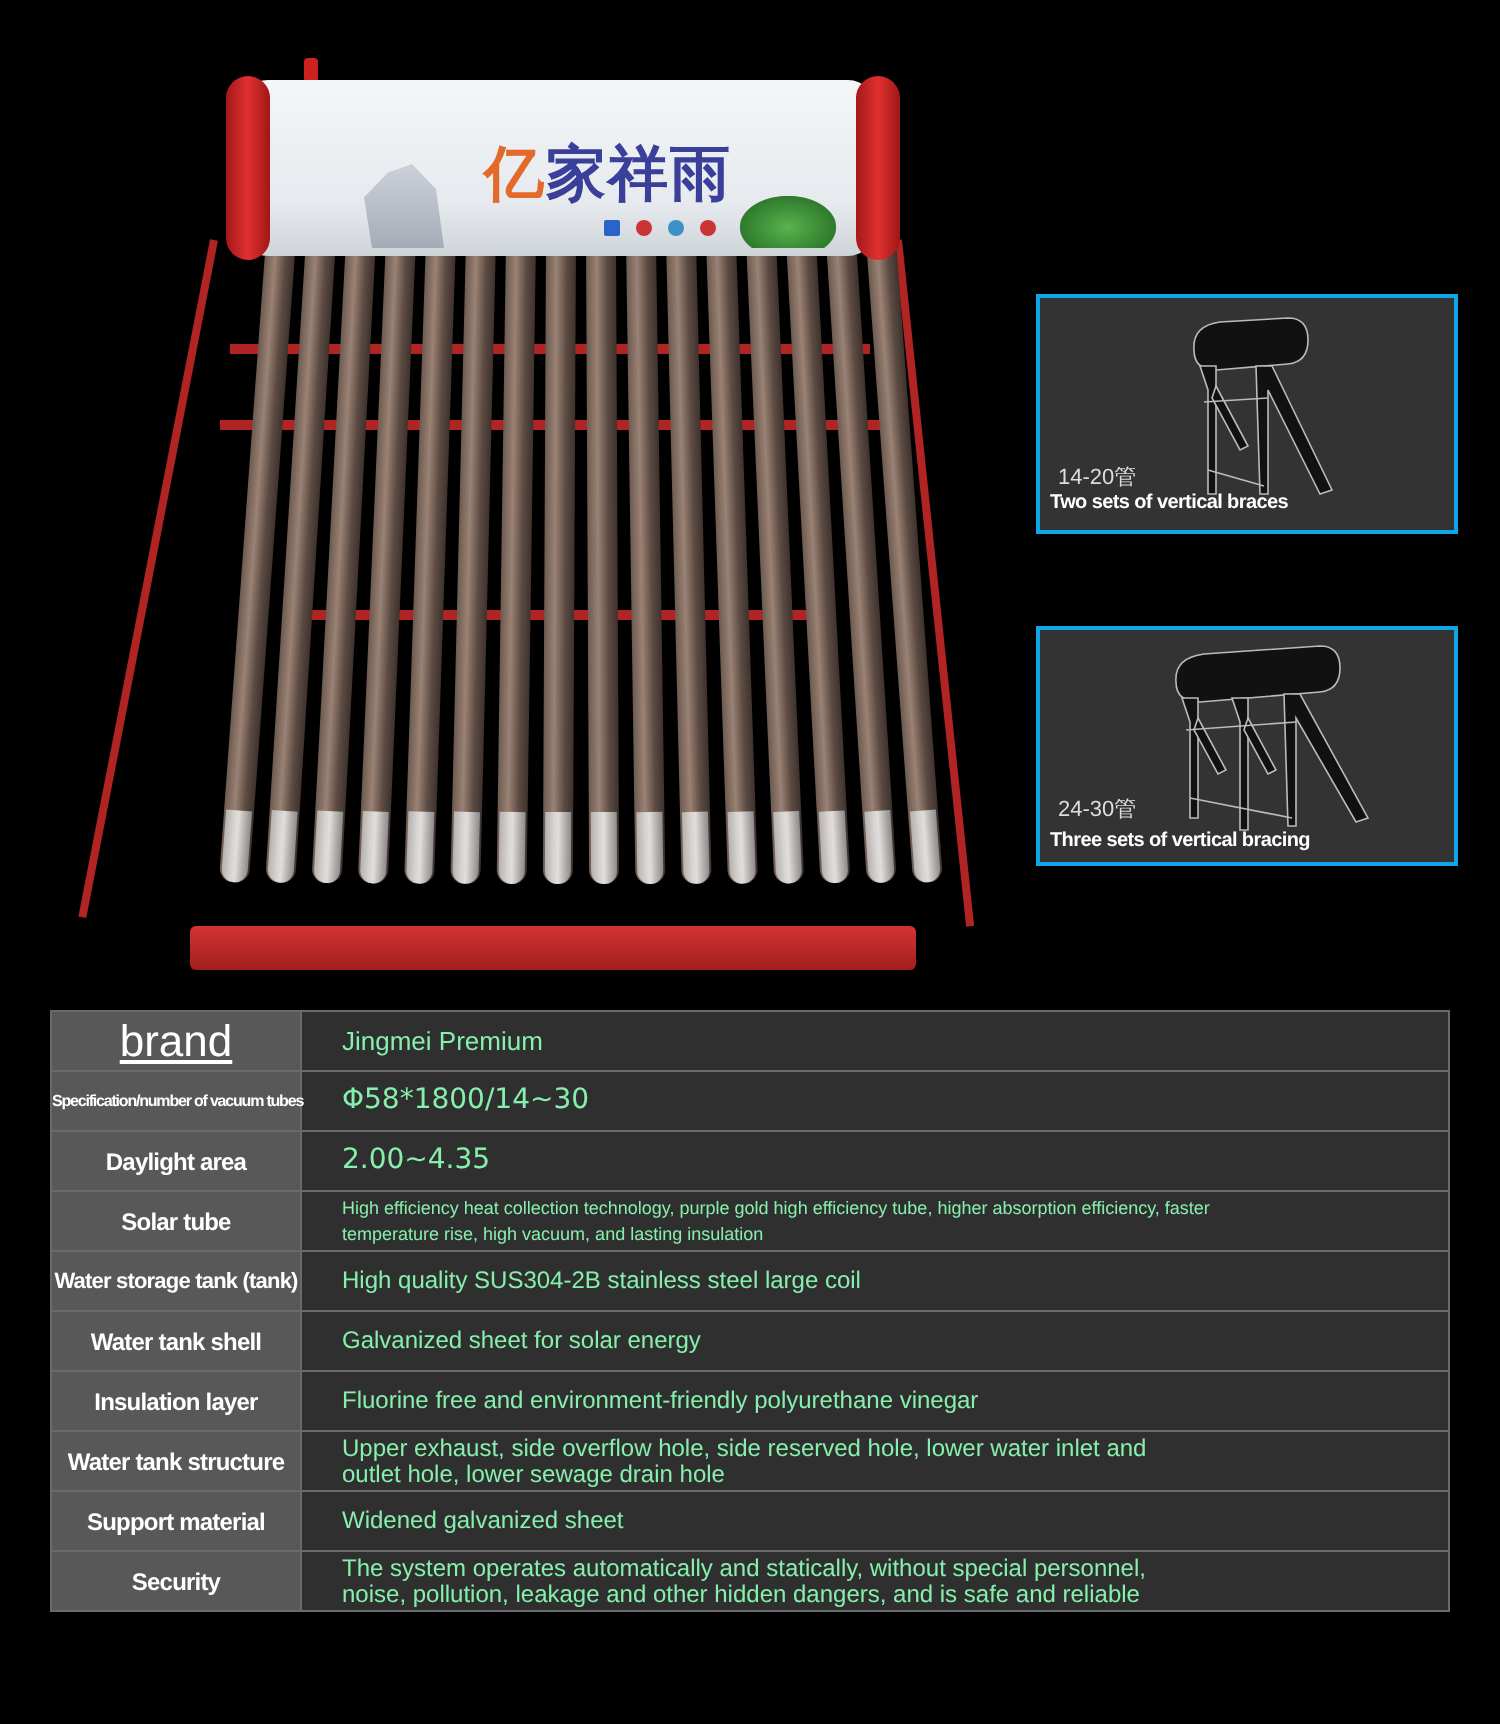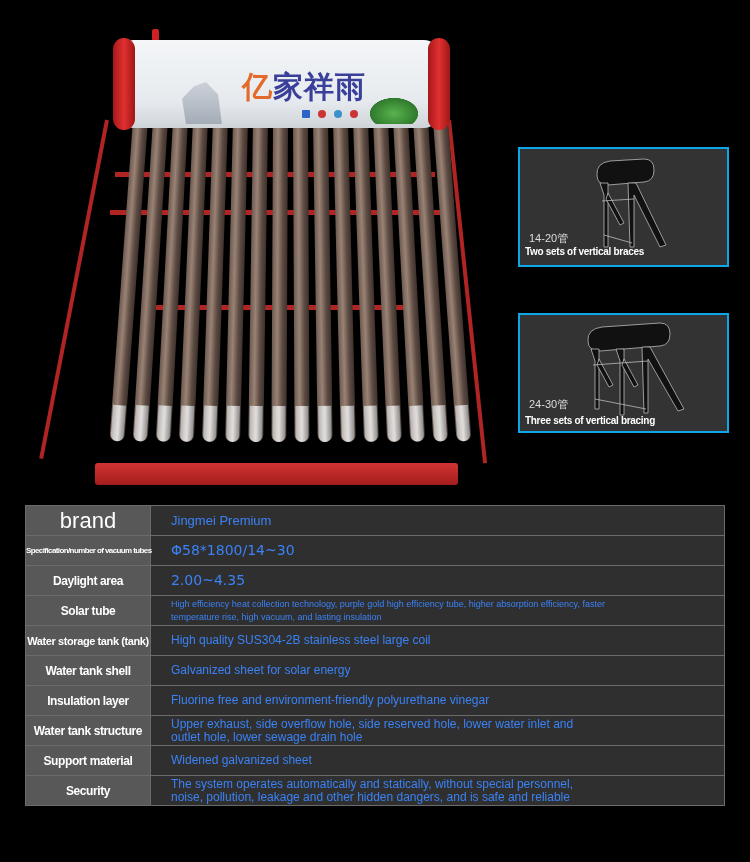--- a/index.html
+++ b/index.html
@@ -33,22 +33,22 @@
   .brace-card svg { position:absolute; left:60px; top:6px; }
   .brace-count { position:absolute; left:9px; font-size:11px; color:#ddd; }
   .brace-desc { position:absolute; left:5px; font-size:10px; font-weight:bold; color:#fff; letter-spacing:-0.3px; }
   .c1 .brace-count { top:82px; } .c1 .brace-desc { top:97px; }
   .c2 .brace-count { top:82px; } .c2 .brace-desc { top:100px; }
 
   
   .spec-table { position:absolute; left:25px; top:505px; width:700px; border-collapse:collapse; table-layout:fixed; }
   .spec-table td { border:1px solid #6b6b6b; height:29px; padding:0; }
   .spec-table td.label { width:124px; background:#585858; text-align:center; color:#fff; font-size:12px; font-weight:bold; letter-spacing:-0.4px; }
-  .spec-table td.value { background:#2f2f2f; color:#3b82f6; padding-left:20px; font-size:12px; line-height:13px; }
-  .spec-table tr.brand td.label { font-size:22px; font-weight:normal; letter-spacing:0; }
+  .spec-table td.value { background:#2f2f2f; color:#86efac; padding-left:20px; font-size:12px; line-height:13px; }
+  .spec-table tr.brand td.label { font-size:22px; font-weight:normal; letter-spacing:0;text-decoration:underline; }
   .spec-table tr.brand td.value { font-size:13px; }
   .spec-table td.label.tiny { font-size:8px; letter-spacing:-0.6px; white-space:nowrap; }
   .spec-table td.value.big { font-size:14px; font-family:"DejaVu Sans", sans-serif; }
   .spec-table td.value.small { font-size:9px; line-height:13px; }
 </style>
 </head>
 <body>
 
 <div class="product">
   <div class="frame-side-l"></div>

